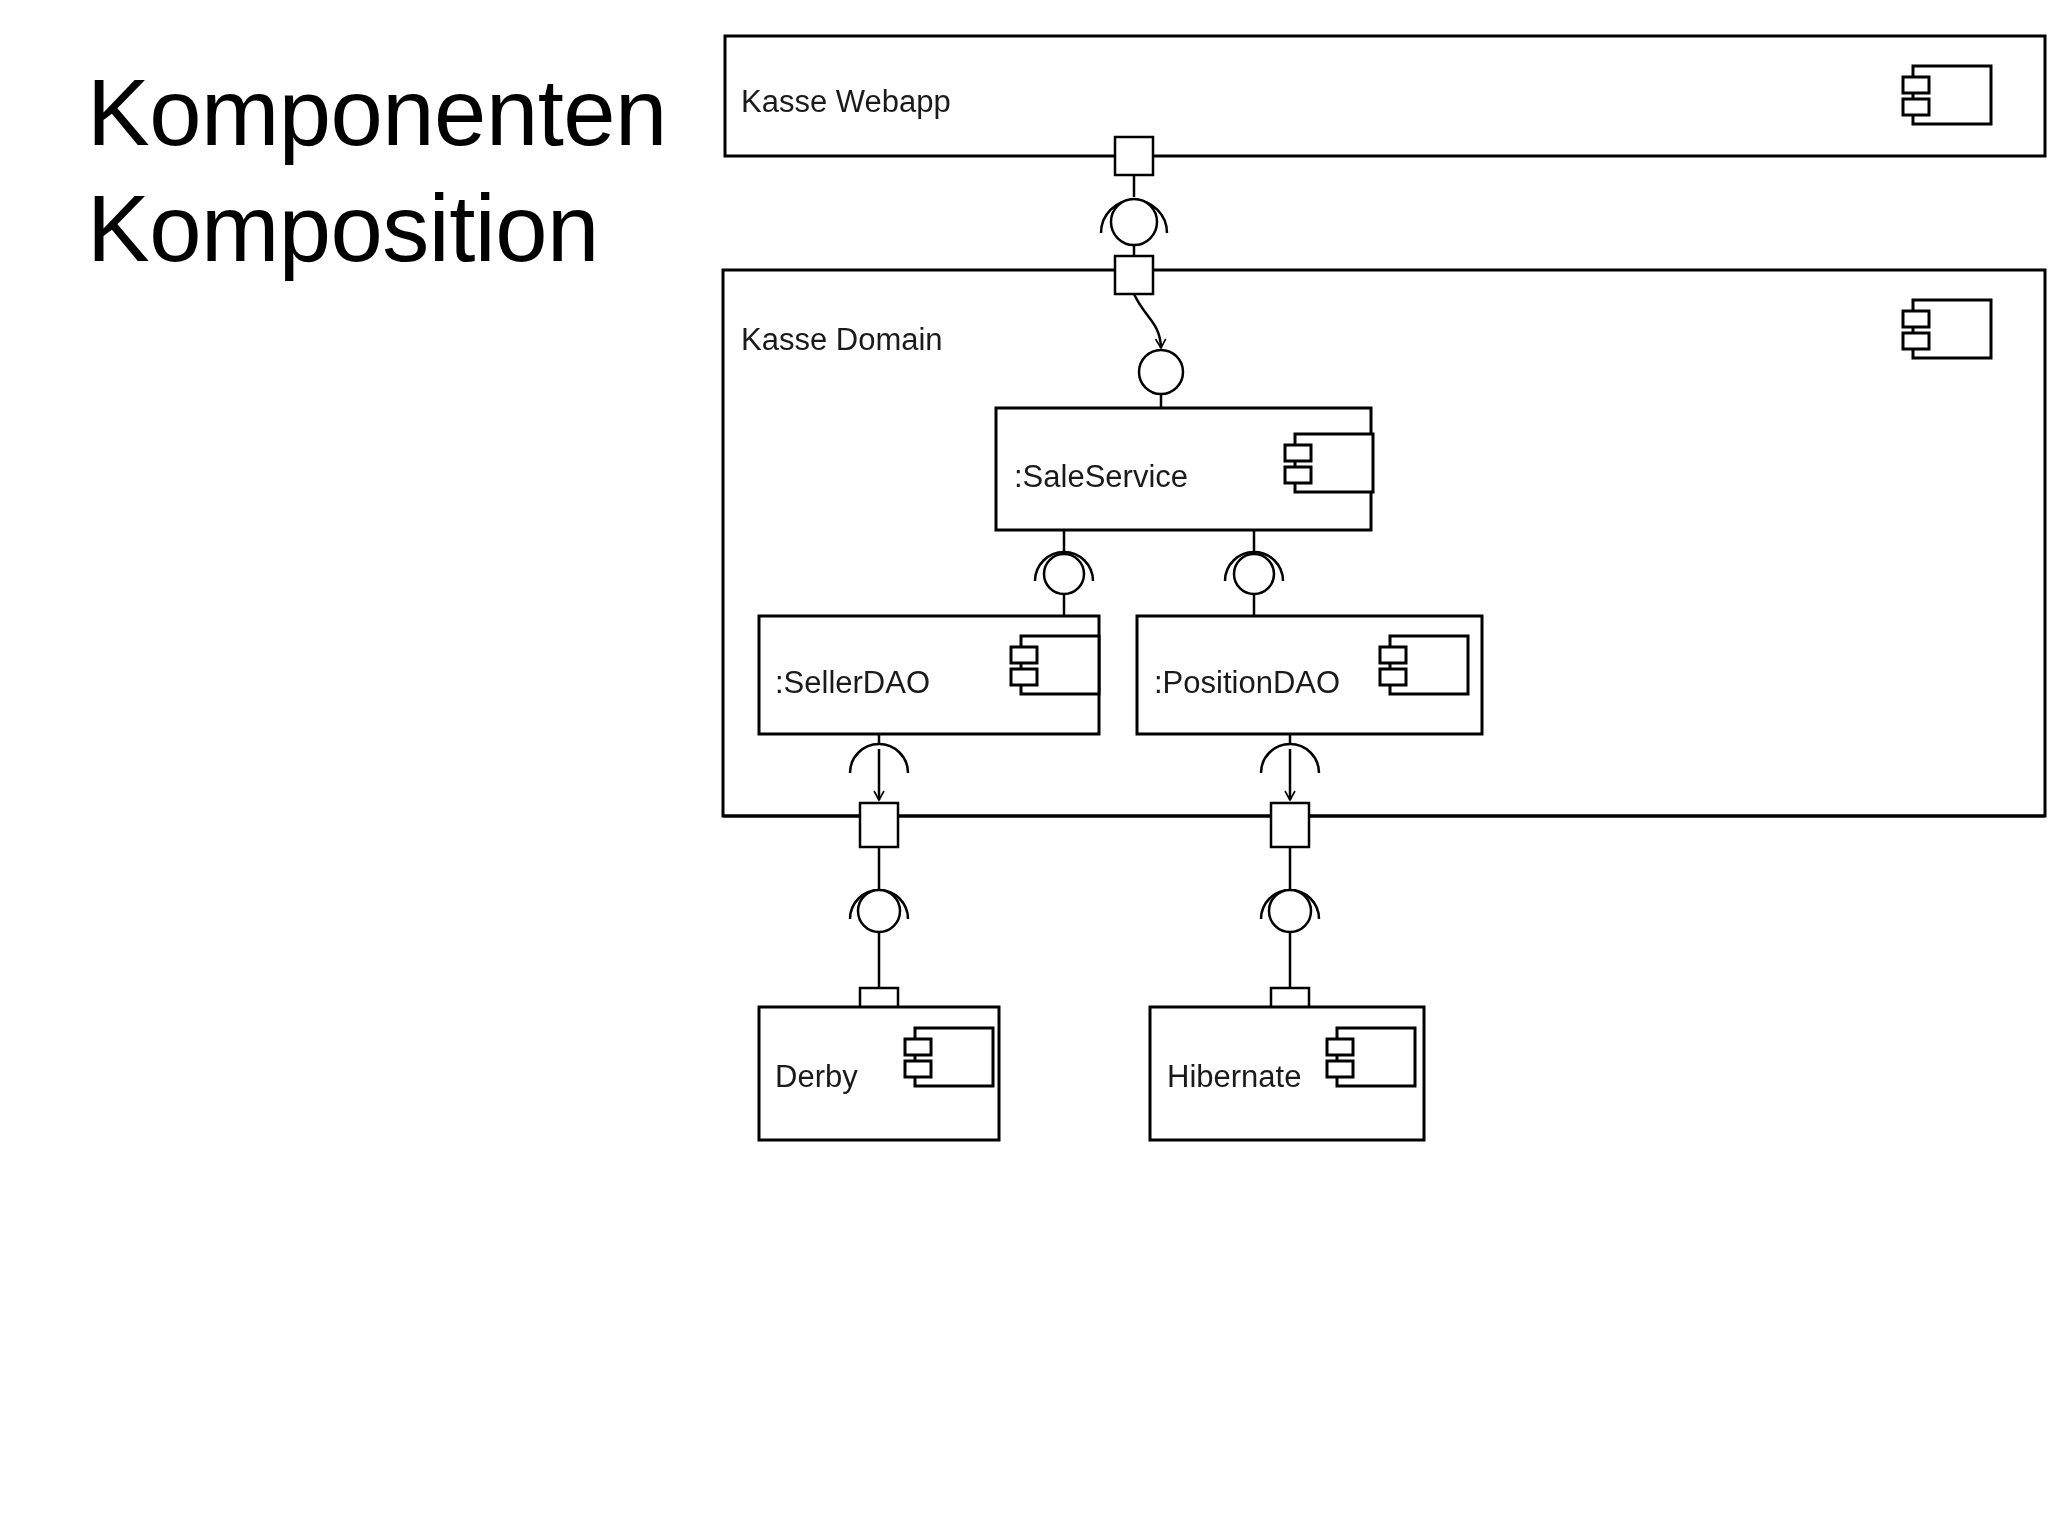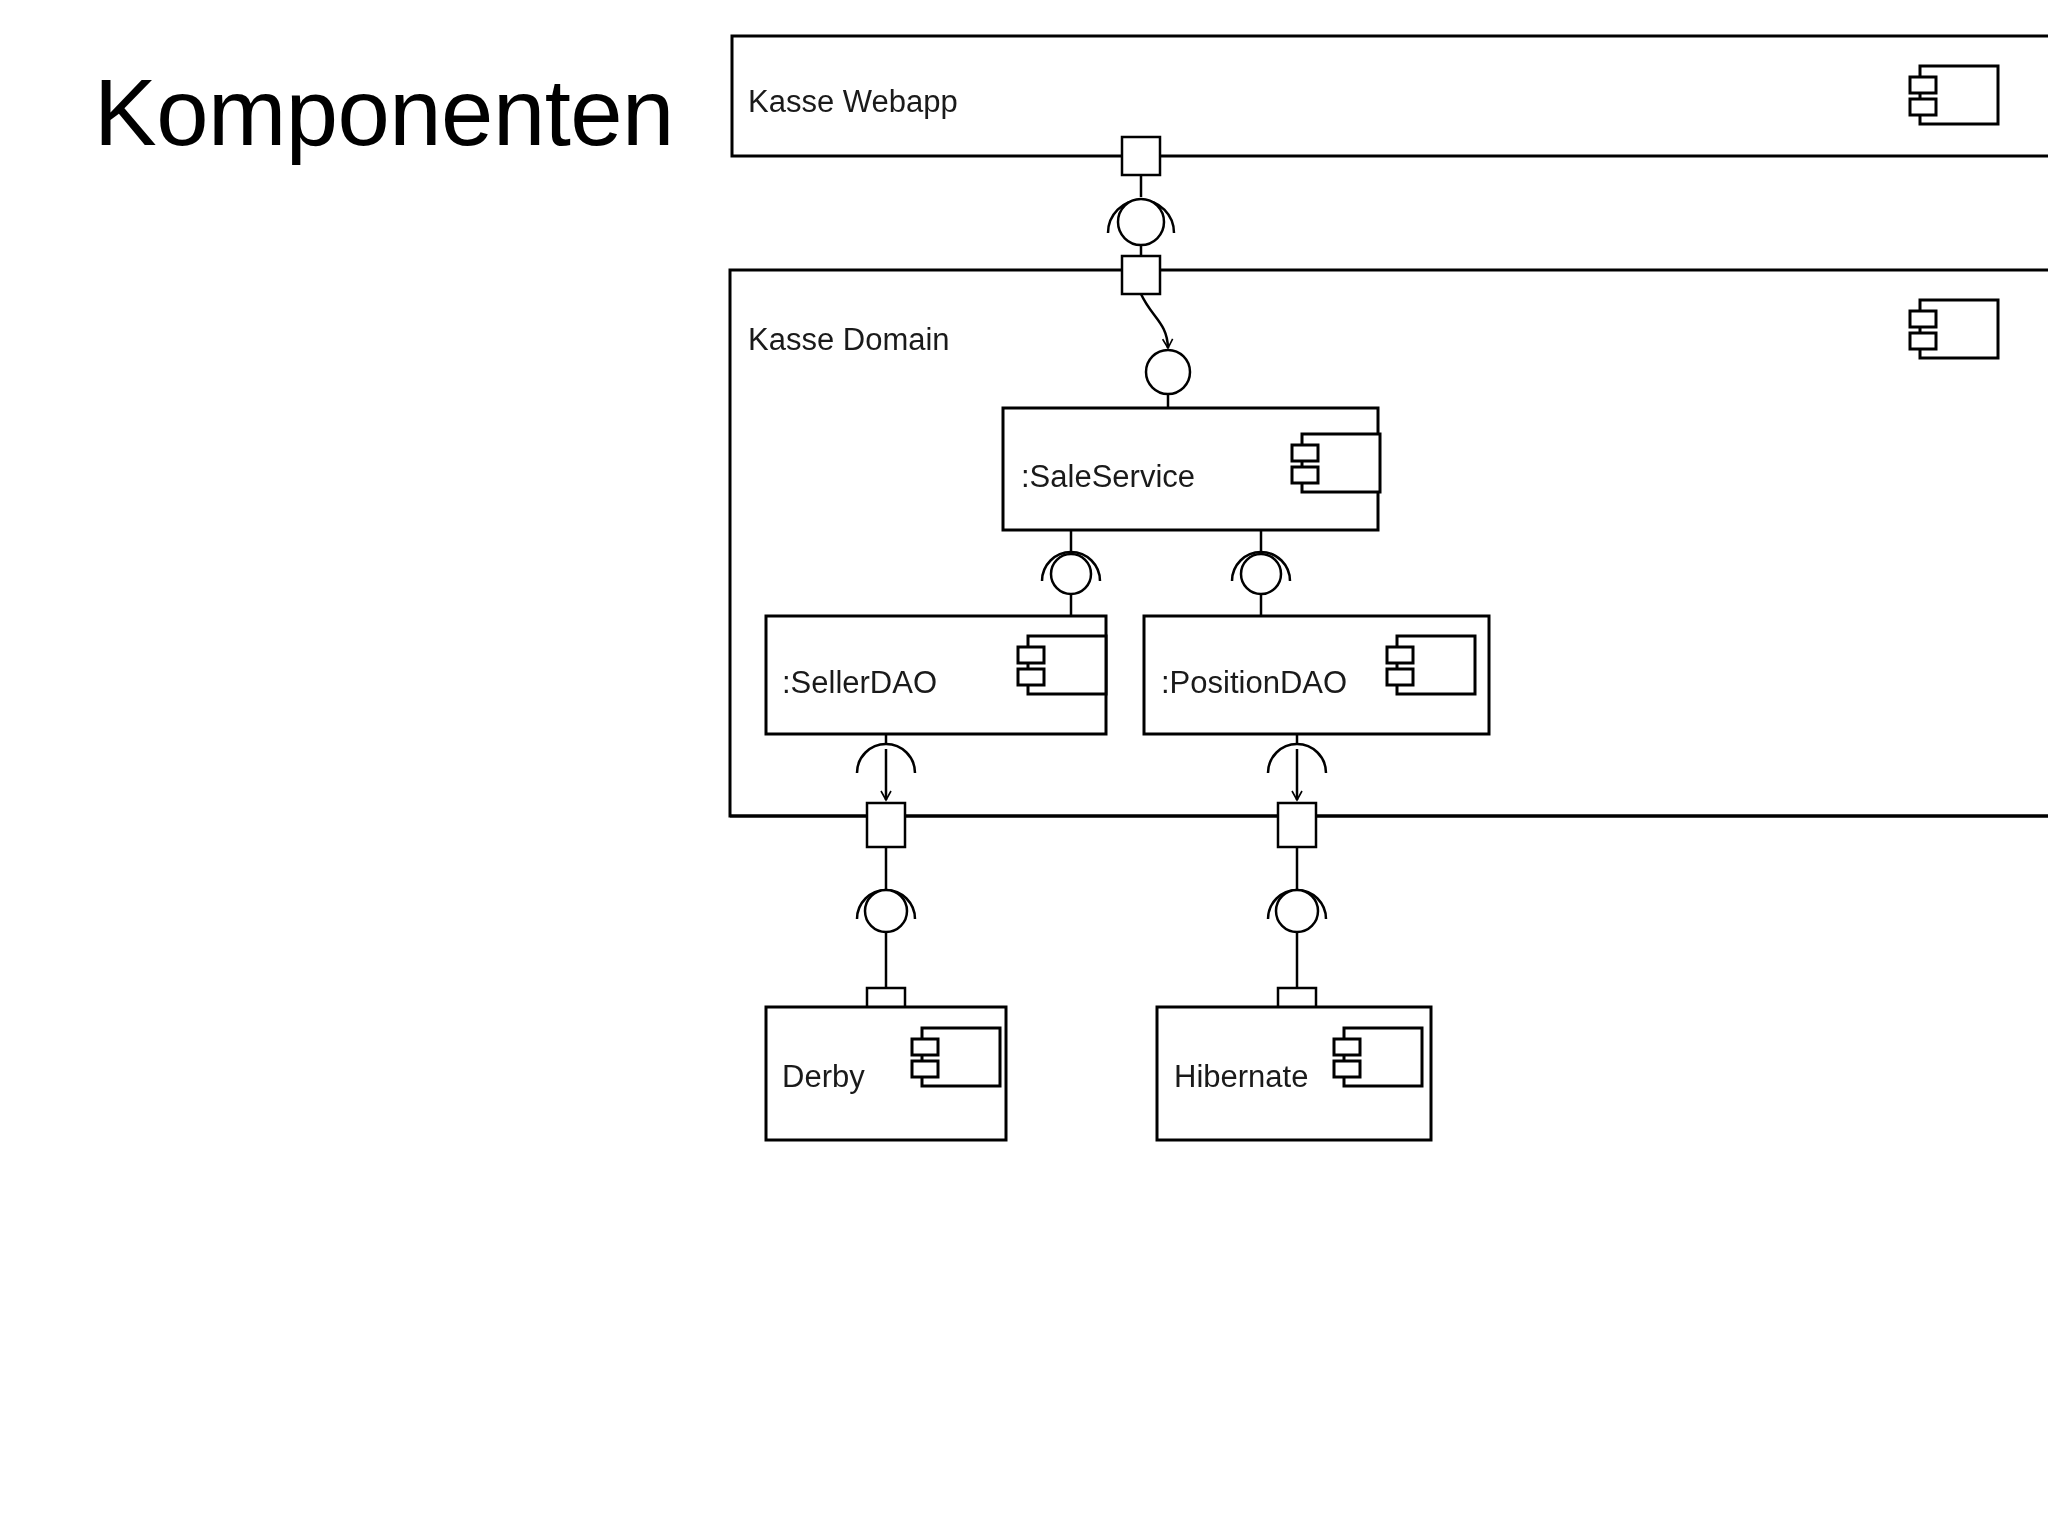--- a/index.html
+++ b/index.html
@@ -10,21 +10,21 @@
   body {
     width: 2048px;
     height: 1536px;
     position: relative;
     overflow: hidden;
     font-family: "Liberation Sans", sans-serif;
     color: #000000;
   }
   #slide {
     position: absolute;
-    left: 16px;
+    left: 9px;
     top: 0;
     width: 2002px;
     height: 1536px;
     background: #ffffff;
   }
   #title-block {
     position: absolute;
     left: 78px;
     top: 55px;
     width: 600px;
@@ -51,20 +51,21 @@
     fill: #1a1a1a;
   }
 </style>
 </head>
 <body>
 
 <div id="slide">
 
   <div id="title-block">
     <div class="title-line">Komponenten</div>
+    <div class="title-line">Komposition</div>
   </div>
 
   <svg id="diagram-svg" viewBox="0 0 2048 1536" xmlns="http://www.w3.org/2000/svg">
 
     <defs>
 
       <g id="component-icon-glyph">
         <rect x="10" y="0" width="78" height="58" fill="#ffffff" stroke="#000000" stroke-width="3"></rect>
         <rect x="0" y="11" width="26" height="16" fill="#ffffff" stroke="#000000" stroke-width="3"></rect>
         <rect x="0" y="33" width="26" height="16" fill="#ffffff" stroke="#000000" stroke-width="3"></rect>

